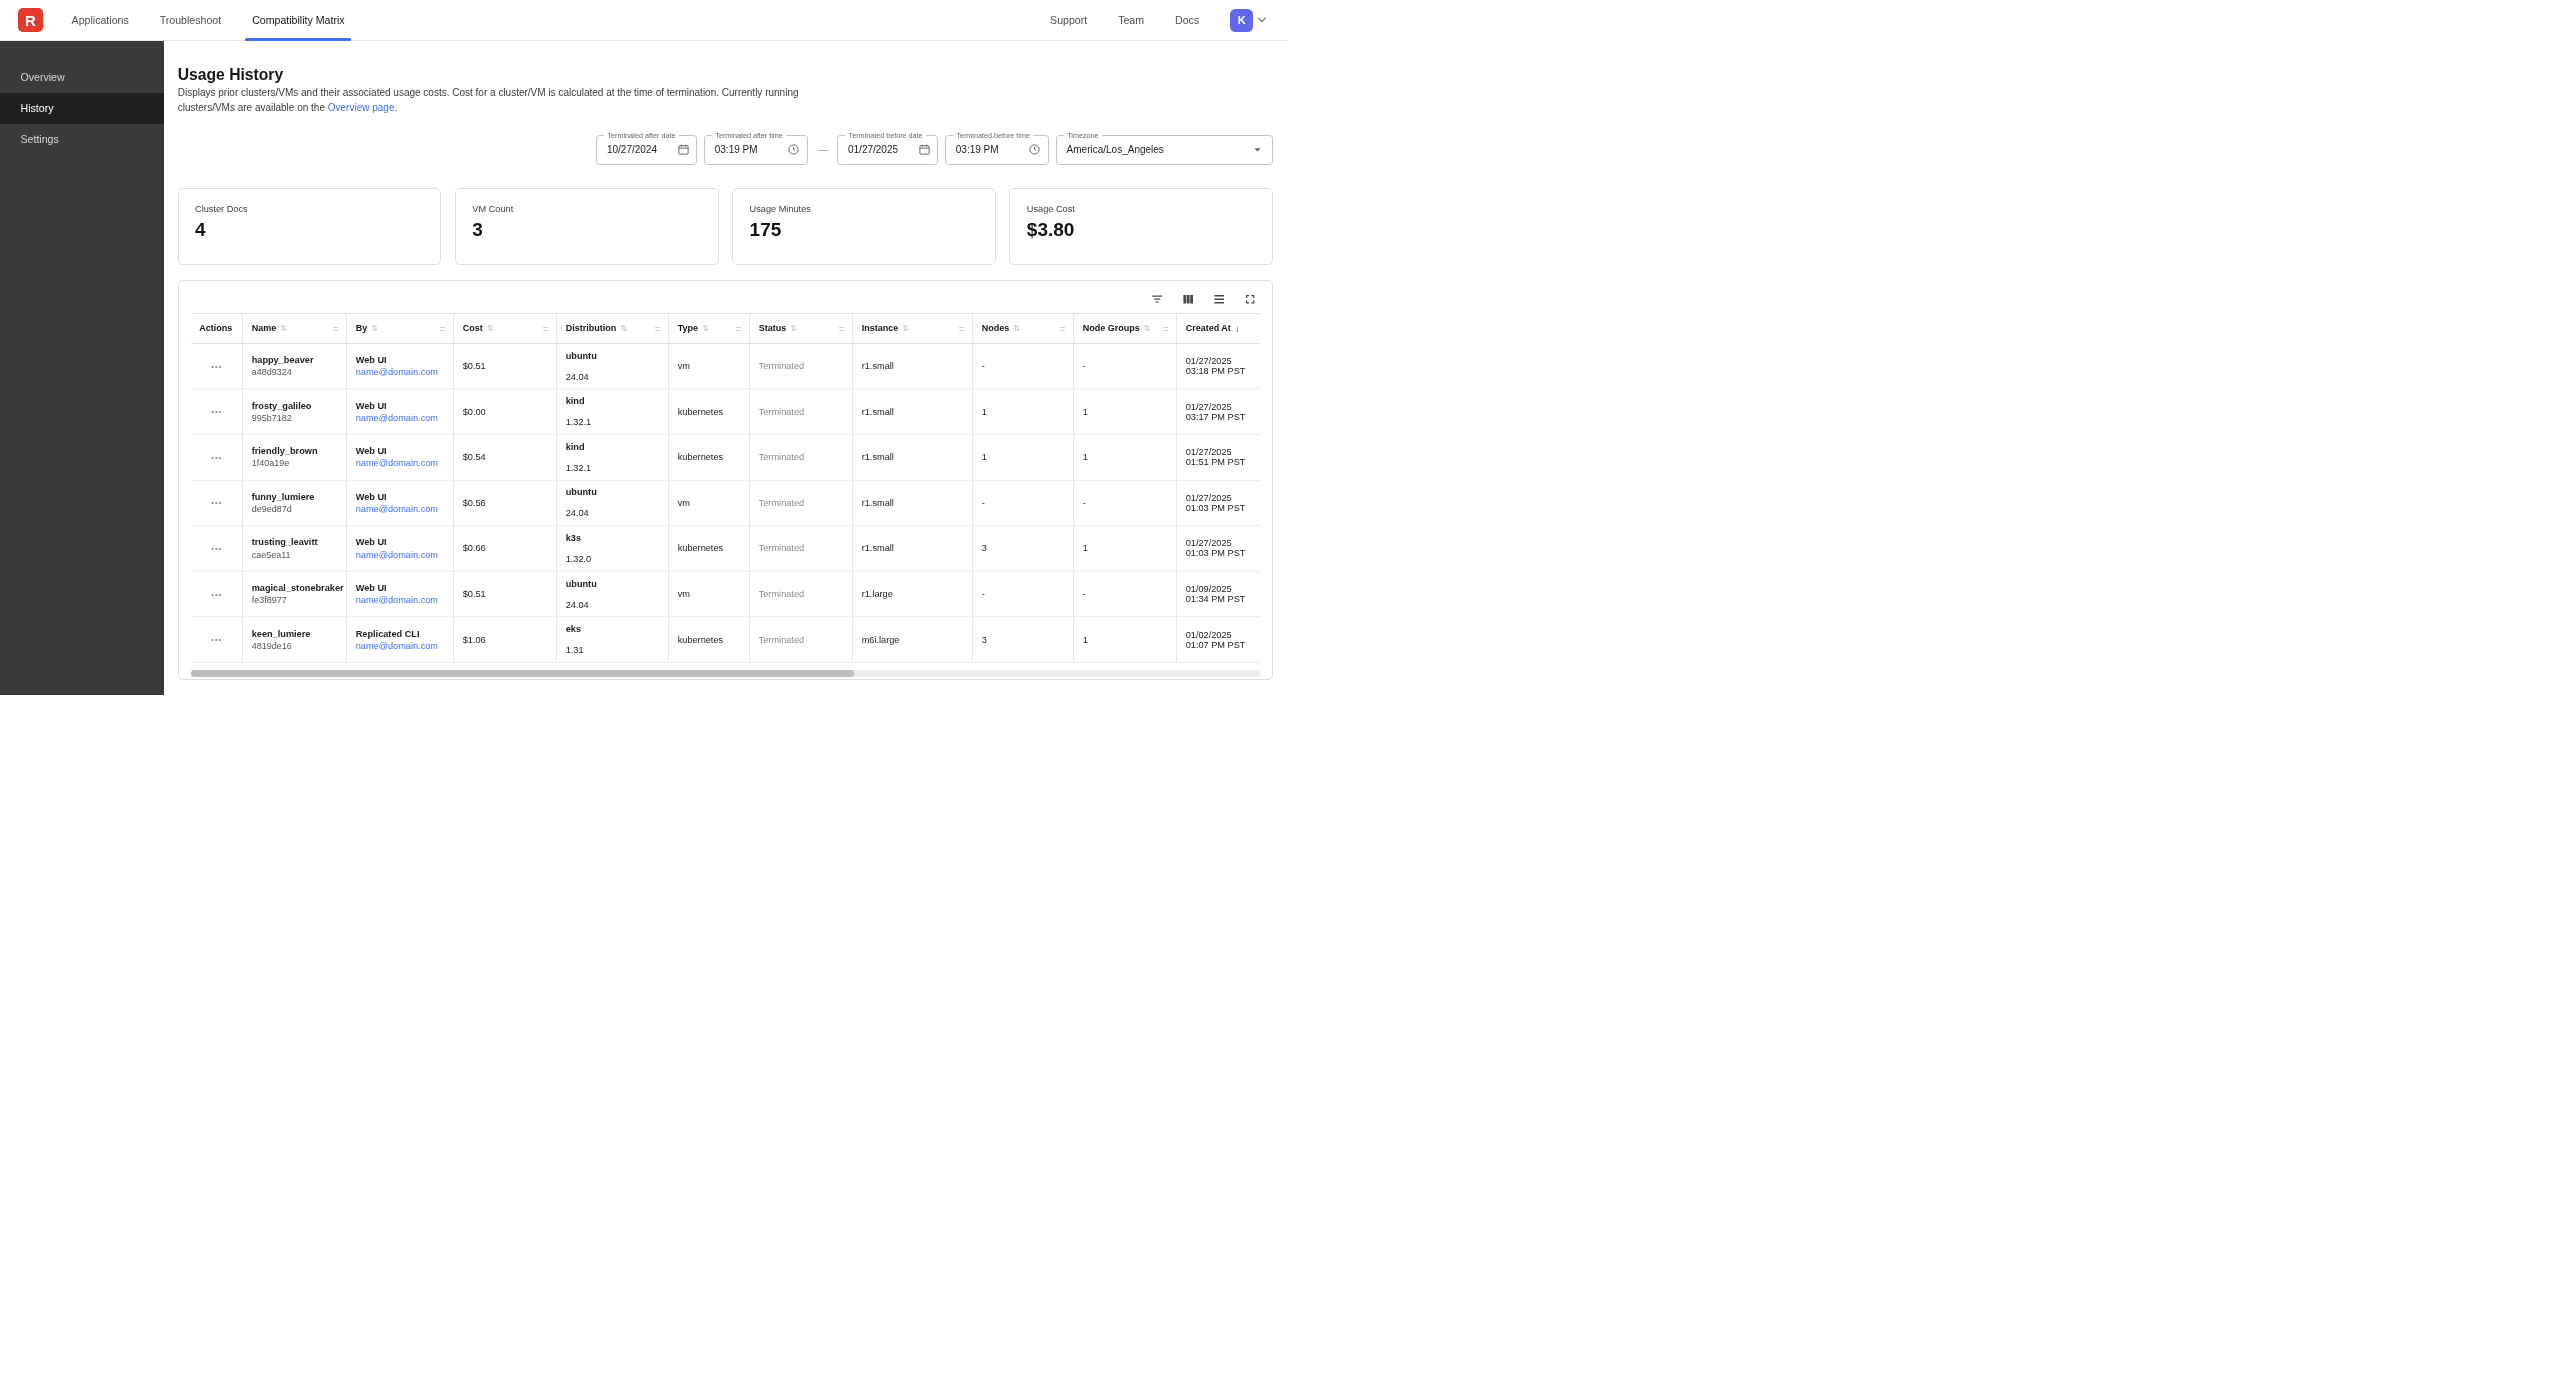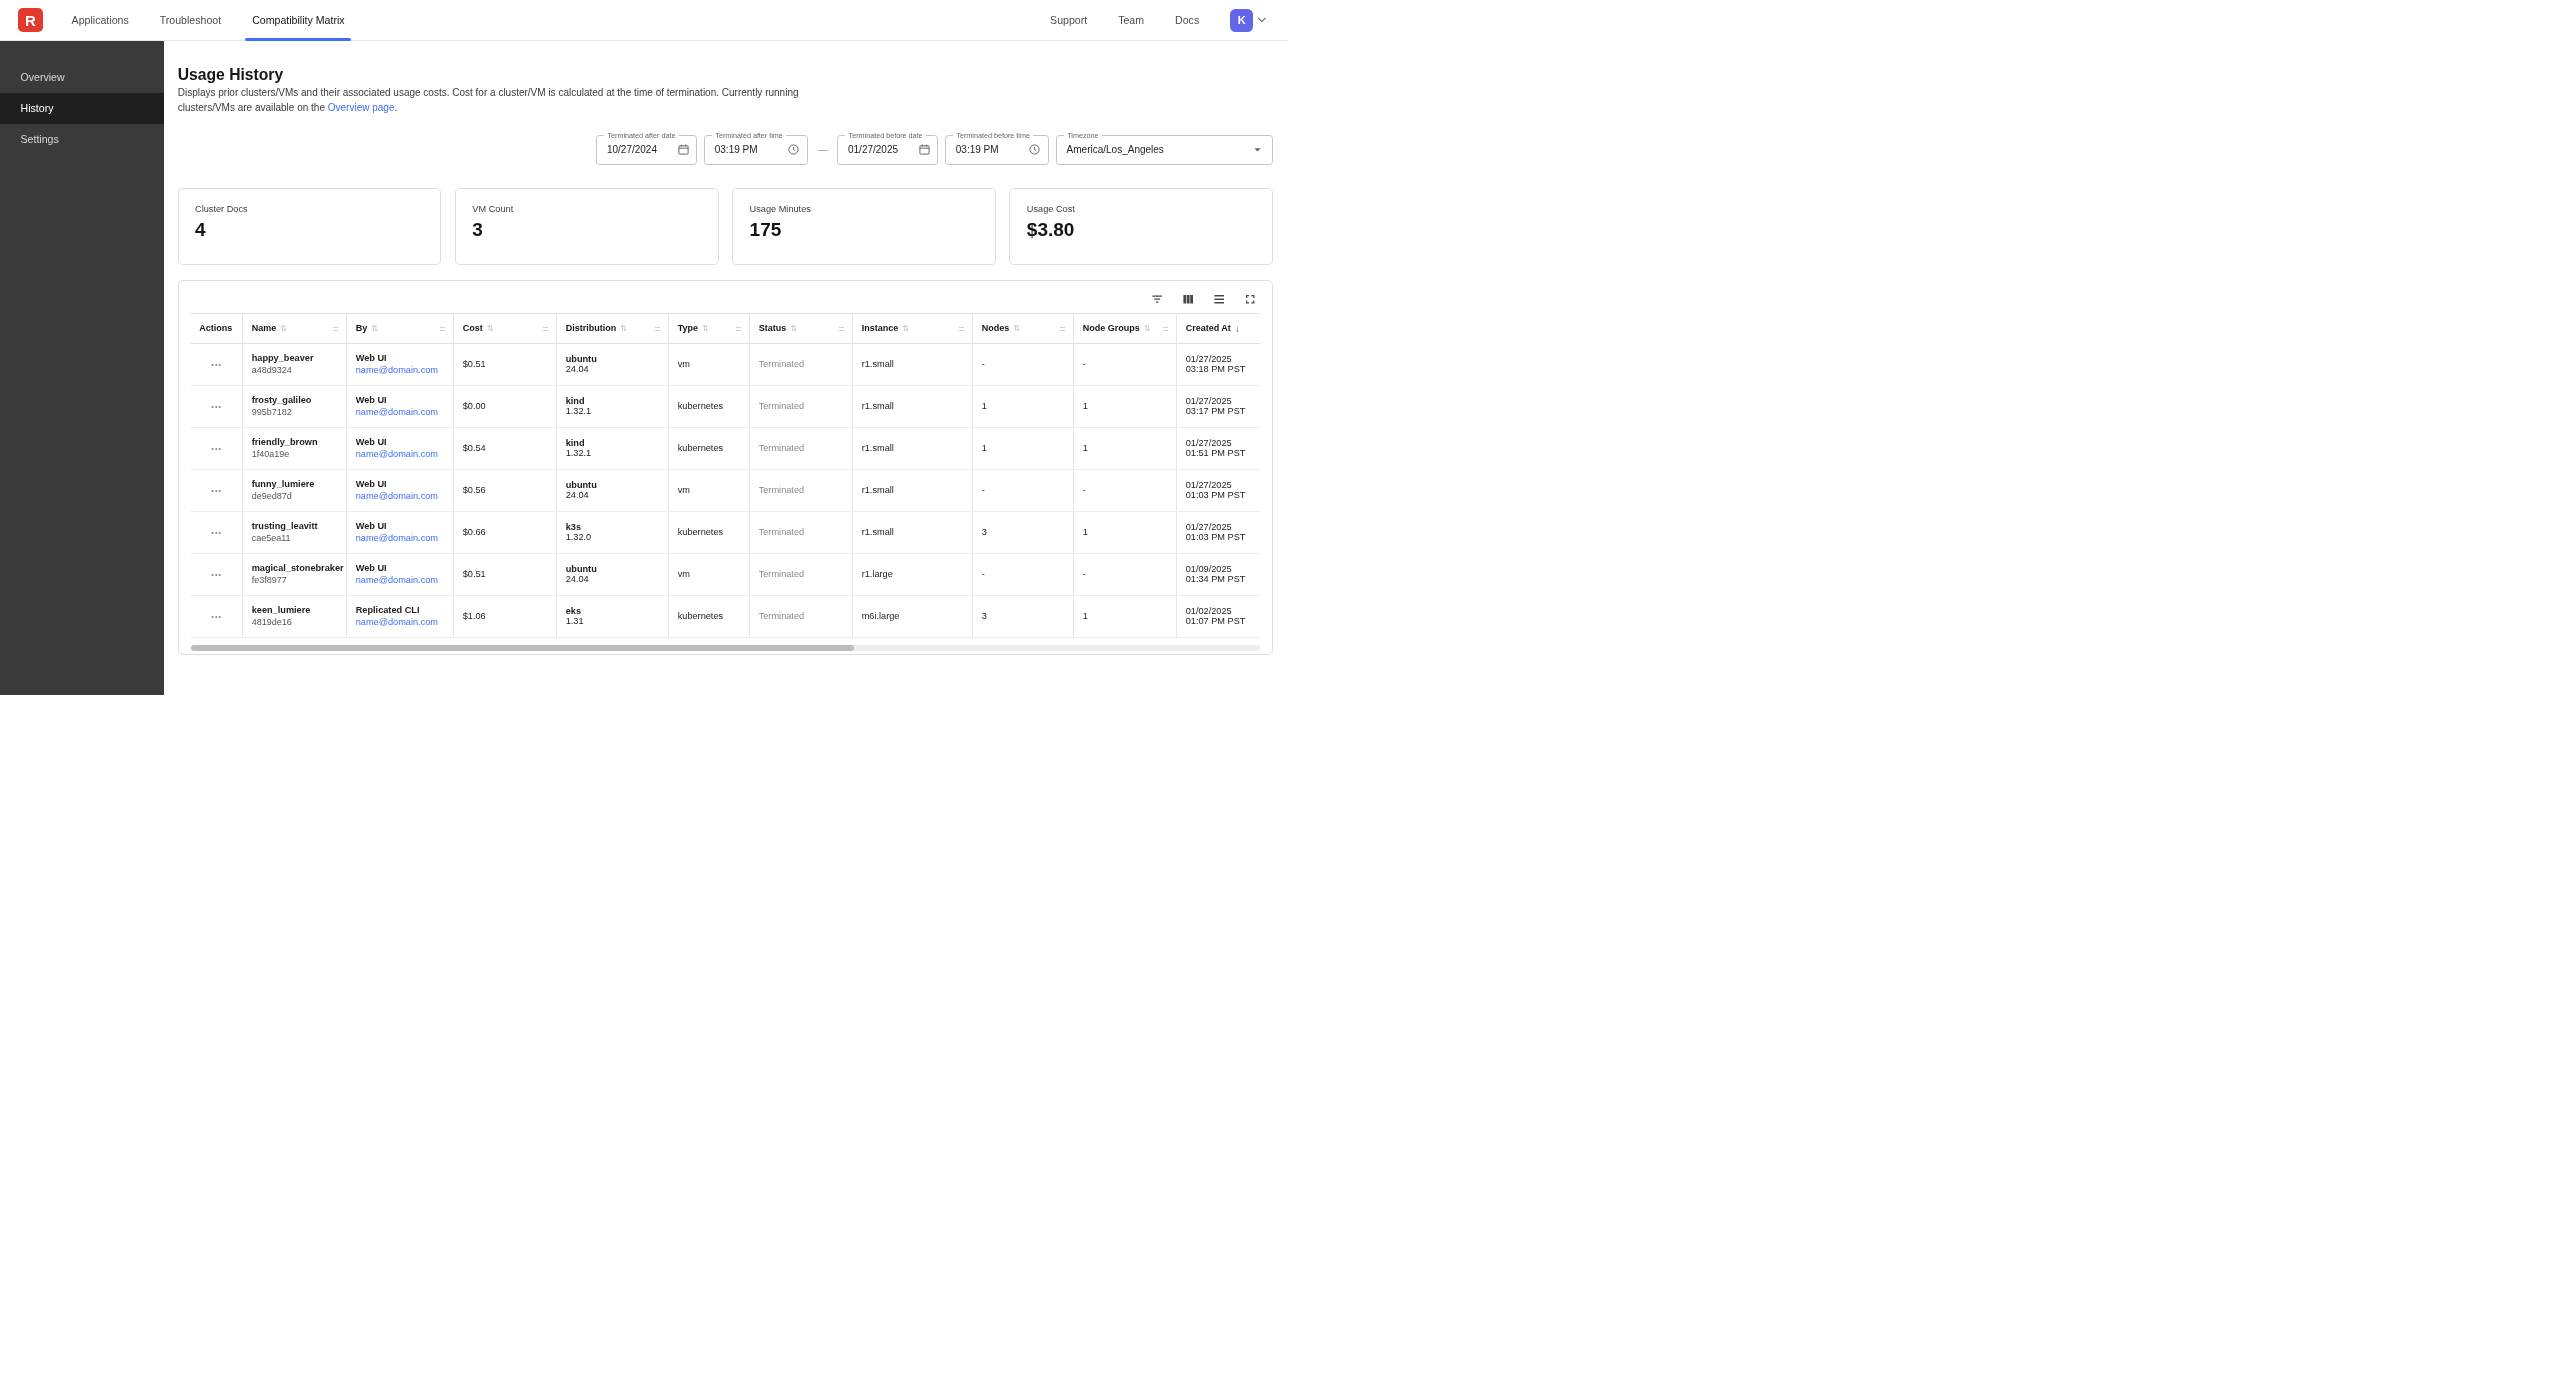--- a/index.html
+++ b/index.html
@@ -106,21 +106,21 @@
   .th-inner { display: flex; align-items: center; gap: 4.1px; }
   .sort { color: #c2c2c2; font-size: 8.2px; font-weight: normal; }
   .sort-active { color: #444; font-size: 9.6px; font-weight: normal; }
   .handle { margin-left: auto; color: #cfcfcf; font-size: 9.6px; font-weight: bold; cursor: grab; }
   tbody td {
     border-bottom: 0.7px solid #ececec; padding: 6.8px 8.2px; font-size: 9.2px;
     color: #222; vertical-align: middle; height: 42px;
   }
   .b { font-weight: bold; color: #1d1d1d; }
   .sub { color: #555; margin-top: 2.1px; font-size: 9px; }
-  .sub2 { margin-top: 0; font-size: 9.2px; color: #222; }
+  .sub2 { margin-top: 11px; font-size: 9.2px; color: #222; }
   .status-text { color: #8a8a8a; }
   .dots {
     background: none; border: none; color: #8a8a8a; font-size: 7.5px; letter-spacing: 1px;
     cursor: pointer; display: block; margin: 0 auto; padding: 2.7px;
   }
   .email { display: inline-block; margin-top: 2.1px; font-size: 9.2px; }
 
   .scrollbar { margin: 6.8px 12.3px 2.7px; height: 6.8px; background: #ededed; border-radius: 3.4px; position: relative; cursor: pointer; }
   .scroll-thumb { position: absolute; left: 0; top: 0; height: 100%; width: 62%; background: #bdbdbd; border-radius: 3.4px; }
 

